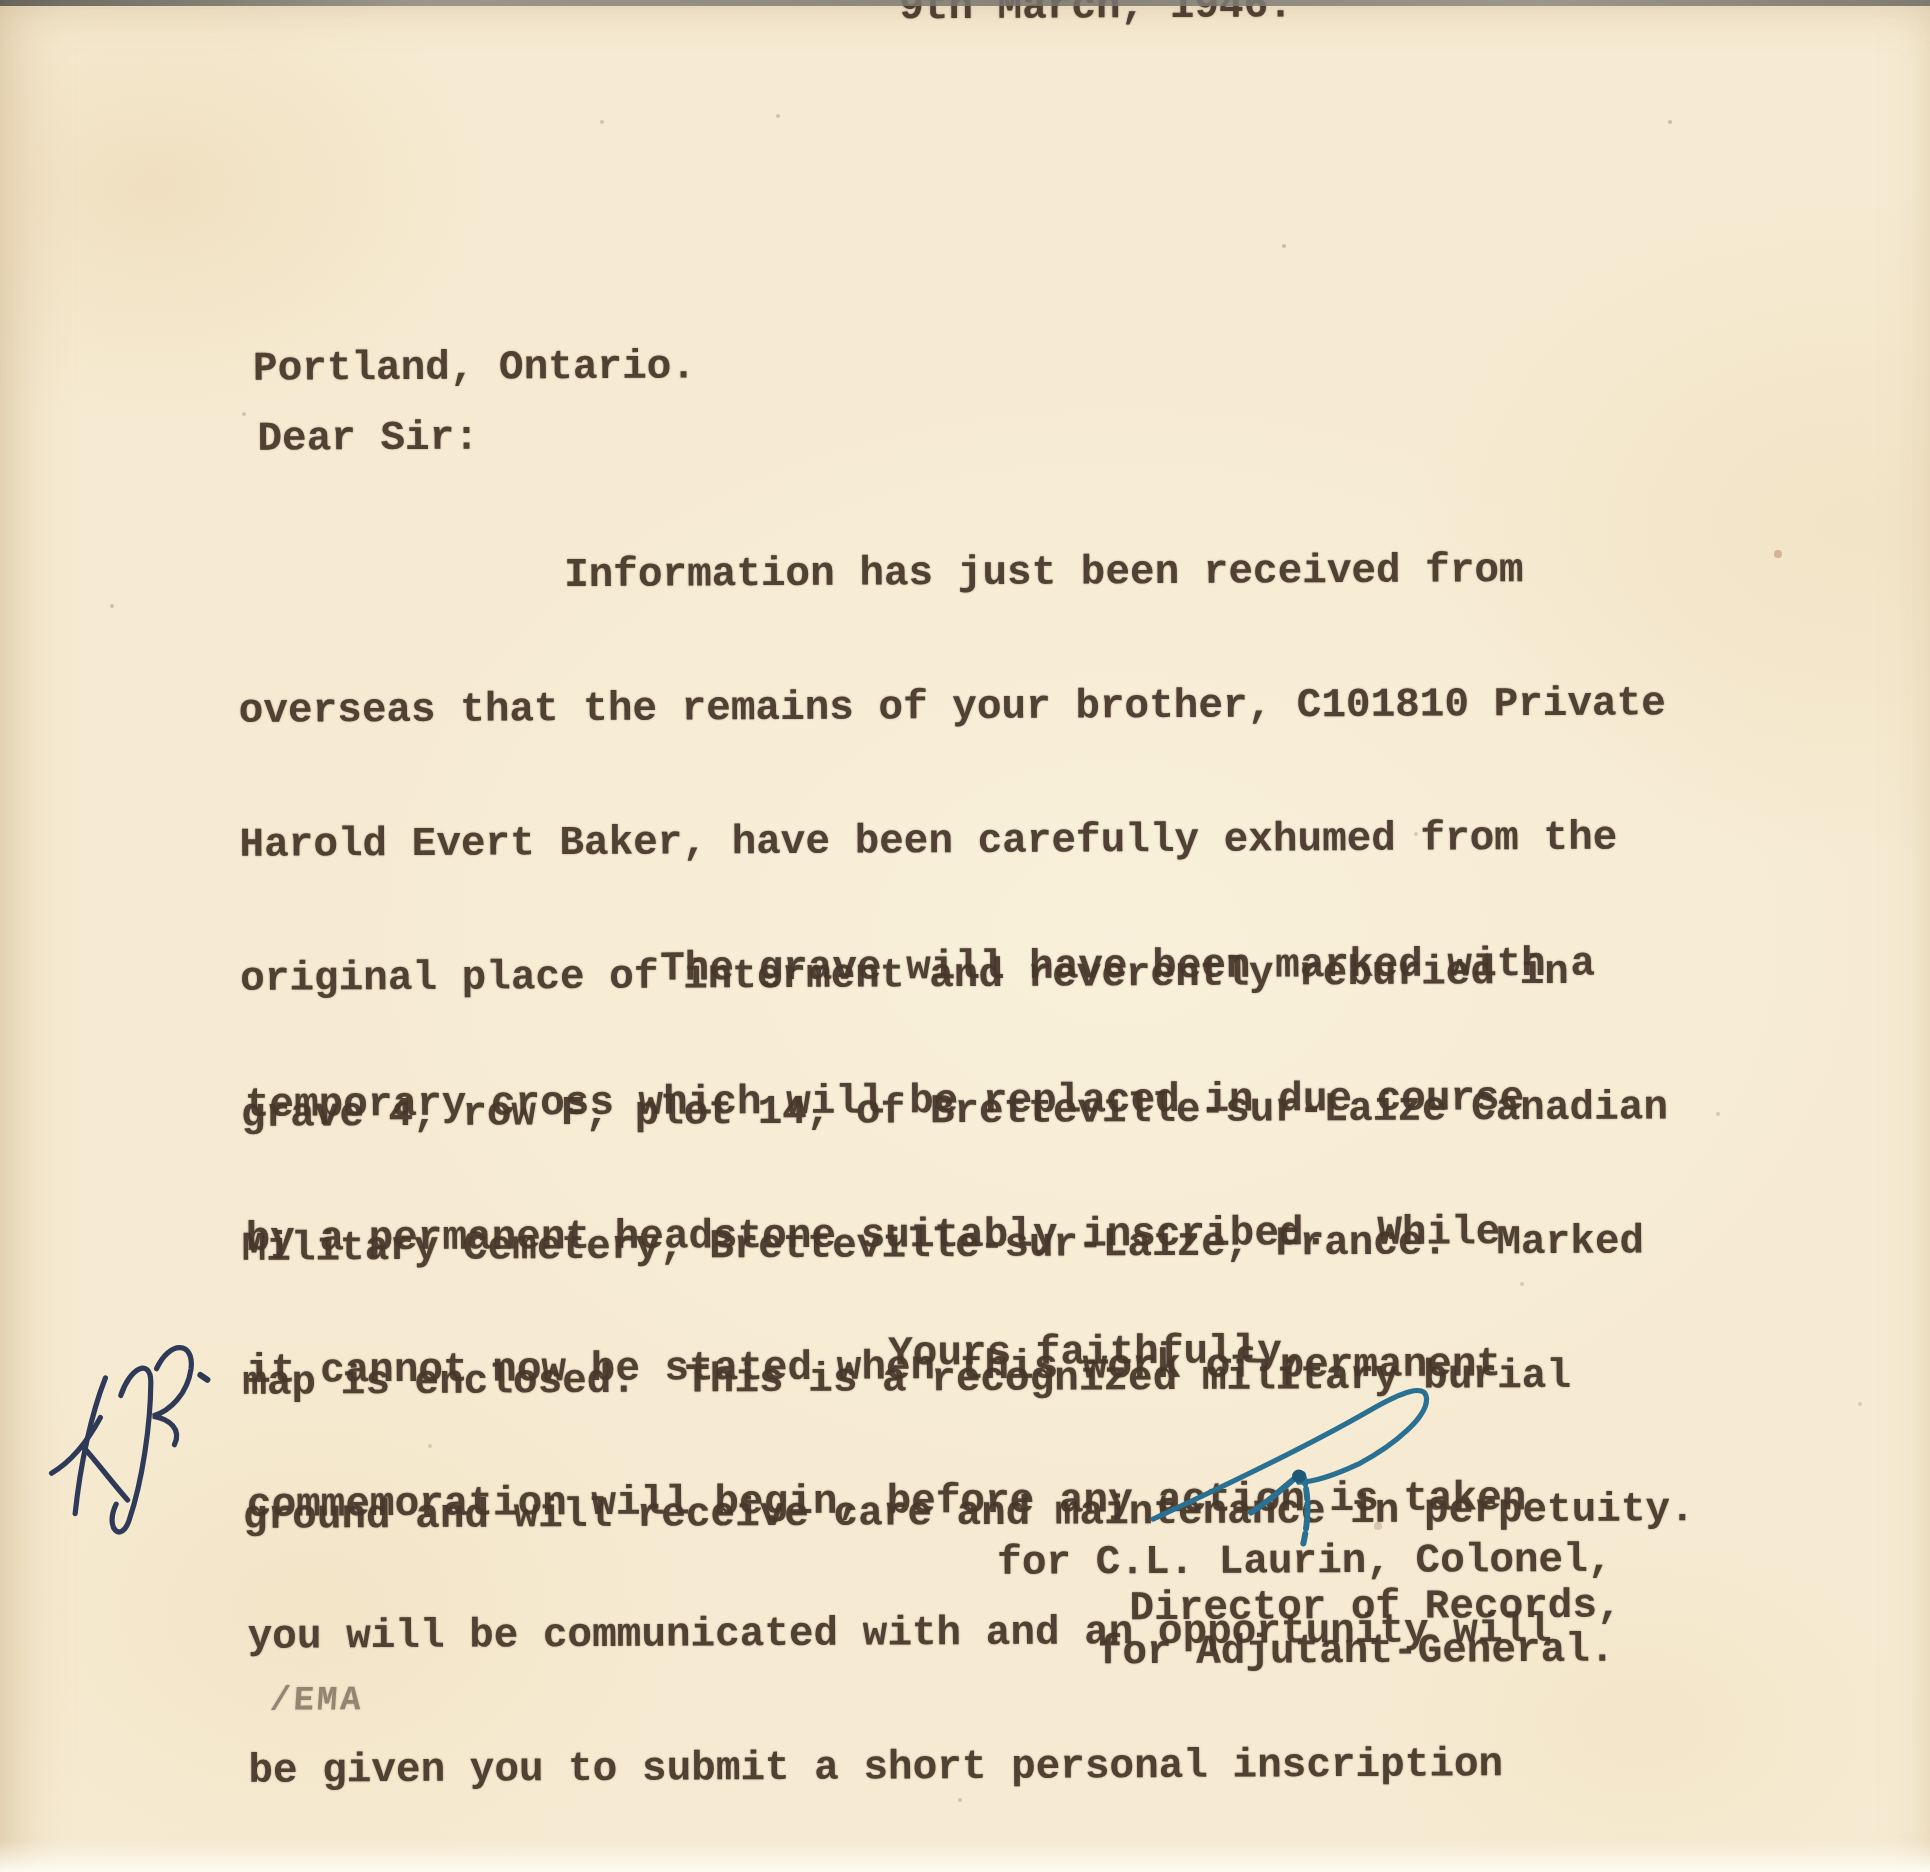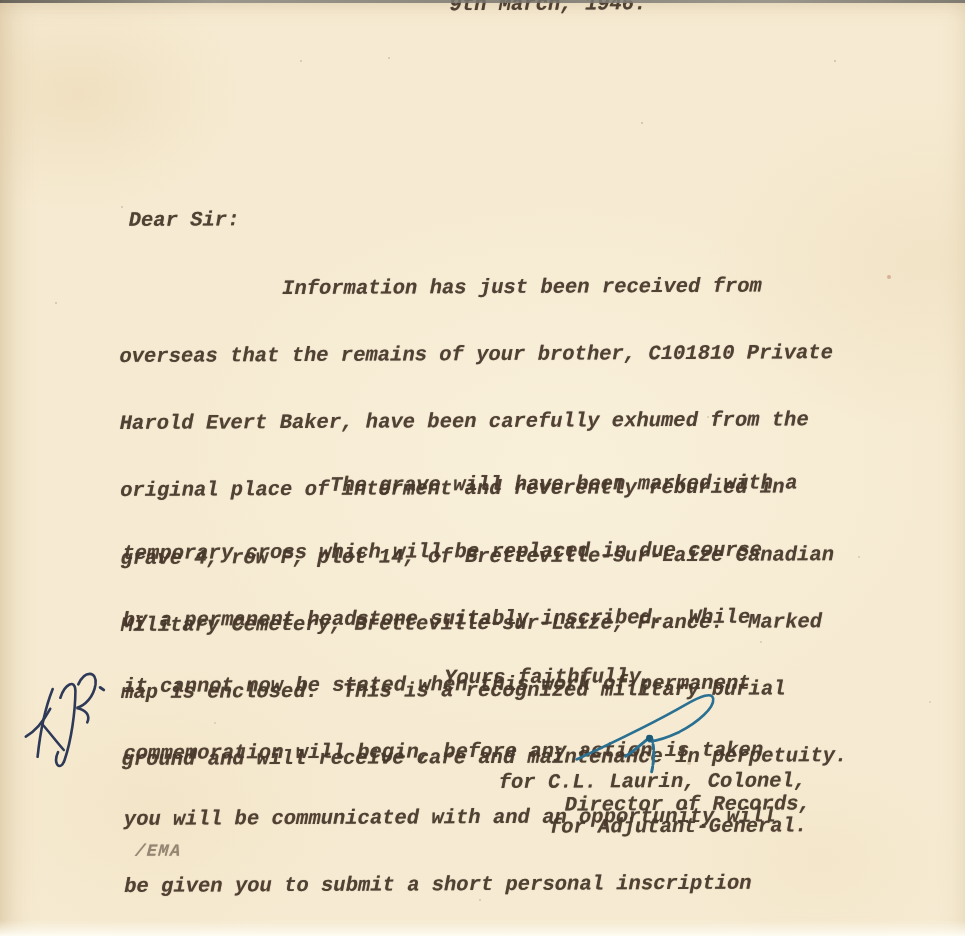--- a/index.html
+++ b/index.html
@@ -3,21 +3,20 @@
 <meta charset="utf-8">
 <style>
   html,body { margin:0; padding:0; background:#e9e2d2; }
   .page {
     position:relative; width:965px; height:936px; overflow:hidden;
     background:#f6ebd2;
     font-family:"Liberation Mono","DejaVu Sans Mono",monospace;
     box-shadow: inset 20px 0 30px -14px rgba(190,160,115,.45),
                 inset -12px 0 26px -14px rgba(195,168,122,.35),
                 inset 0 14px 26px -16px rgba(170,150,110,.35);
-    font-style: italic;
   }
   .page::before {
     content:''; position:absolute; inset:0; pointer-events:none;
     background:
       radial-gradient(240px 170px at 8% 10%, rgba(228,203,160,.35), transparent 70%),
       radial-gradient(320px 240px at 96% 28%, rgba(230,208,168,.28), transparent 70%),
       radial-gradient(280px 210px at 16% 86%, rgba(232,210,170,.26), transparent 70%),
       radial-gradient(500px 360px at 58% 50%, rgba(252,245,226,.55), transparent 75%),
       radial-gradient(200px 140px at 85% 92%, rgba(234,214,176,.25), transparent 70%);
   }
@@ -71,20 +70,21 @@
 
 <div class="page">
   <div class="top-edge"></div>
   <div class="specks"></div>
 
   <div class="sheet-content">
 
     <div class="typed date">9th March, 1946.</div>
 
     <div class="typed recipient">
+      <div class="line">Portland, Ontario.</div>
     </div>
 
     <div class="typed salutation">Dear Sir:</div>
 
     <div class="typed p1">
       <div class="line">Information has just been received from</div>
       <div class="line">overseas that the remains of your brother, C101810 Private</div>
       <div class="line">Harold Evert Baker, have been carefully exhumed from the</div>
       <div class="line">original place of interment and reverently reburied in</div>
       <div class="line">grave 4, row F, plot 14, of Bretteville-sur-Laize Canadian</div>

